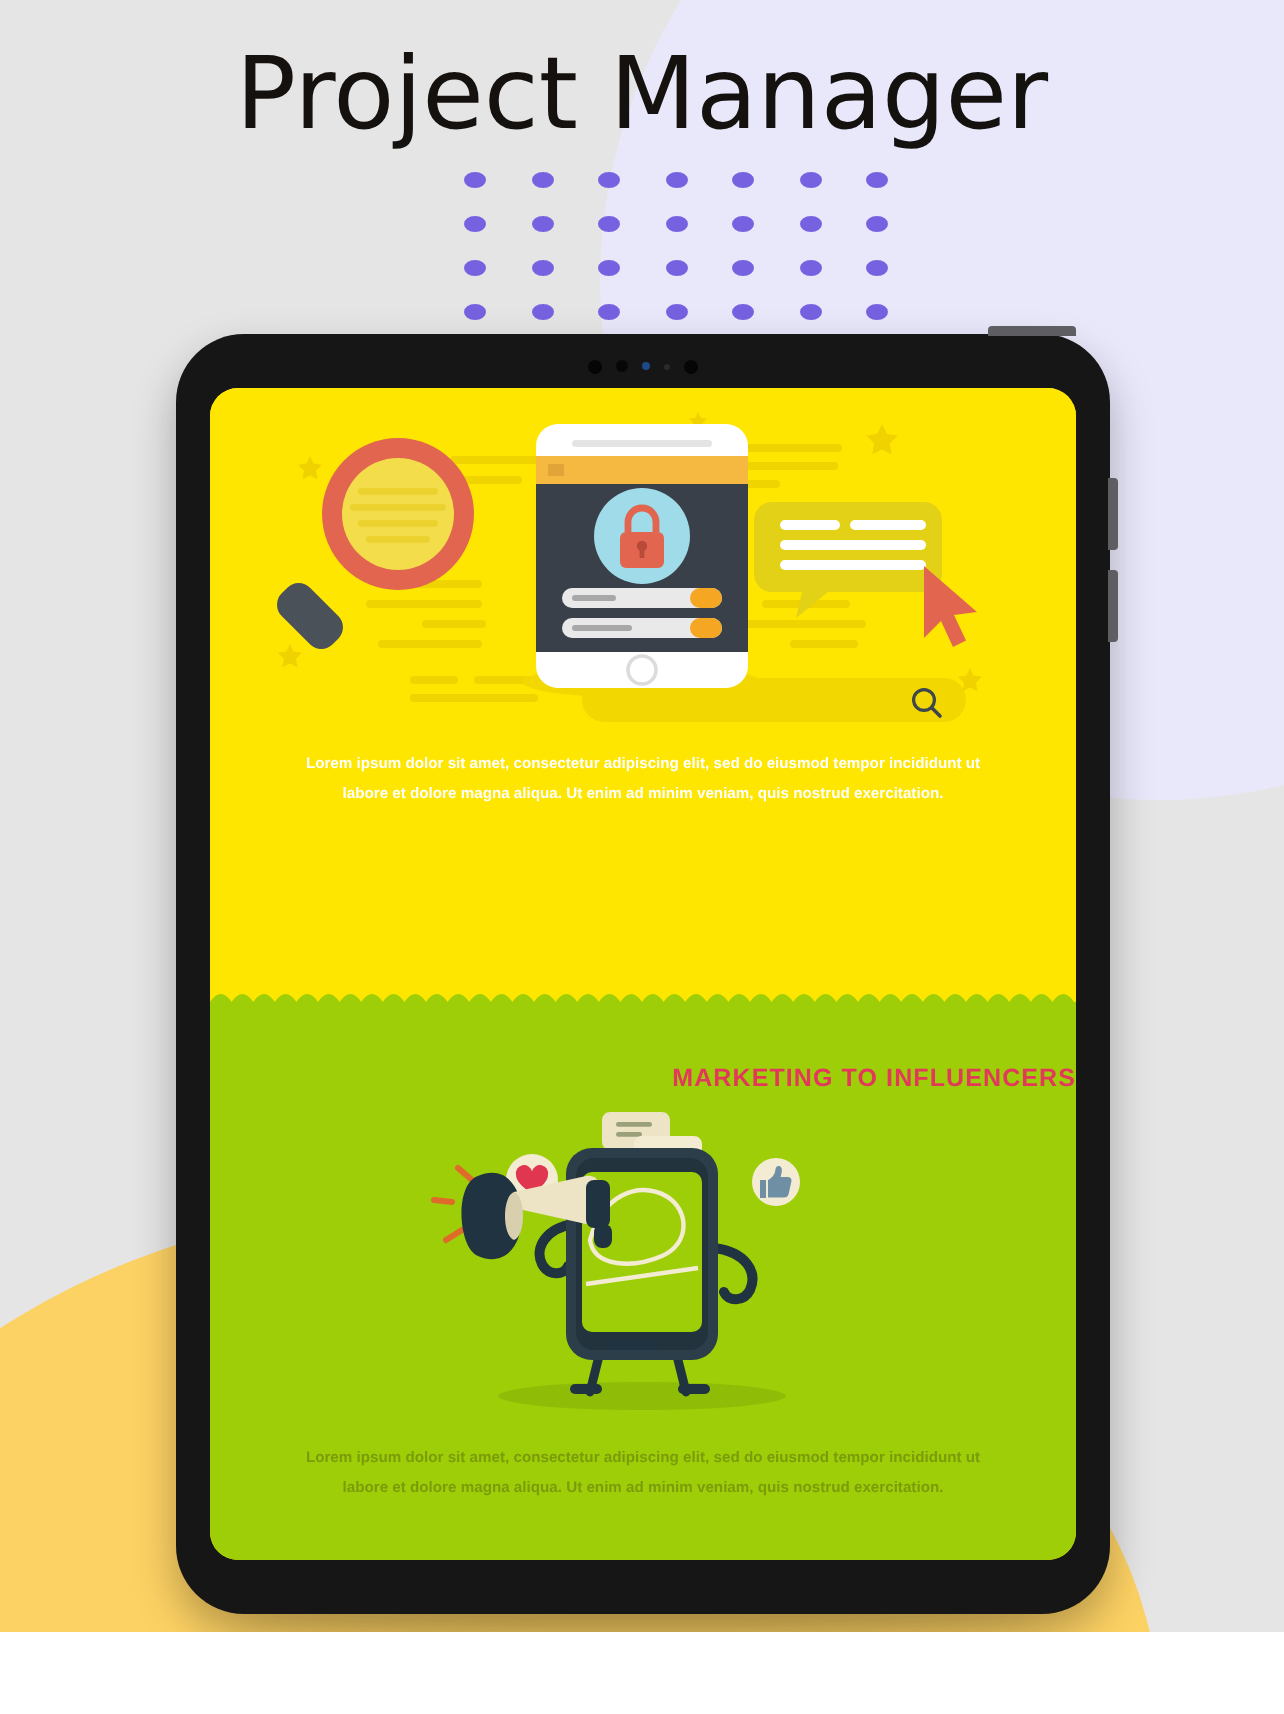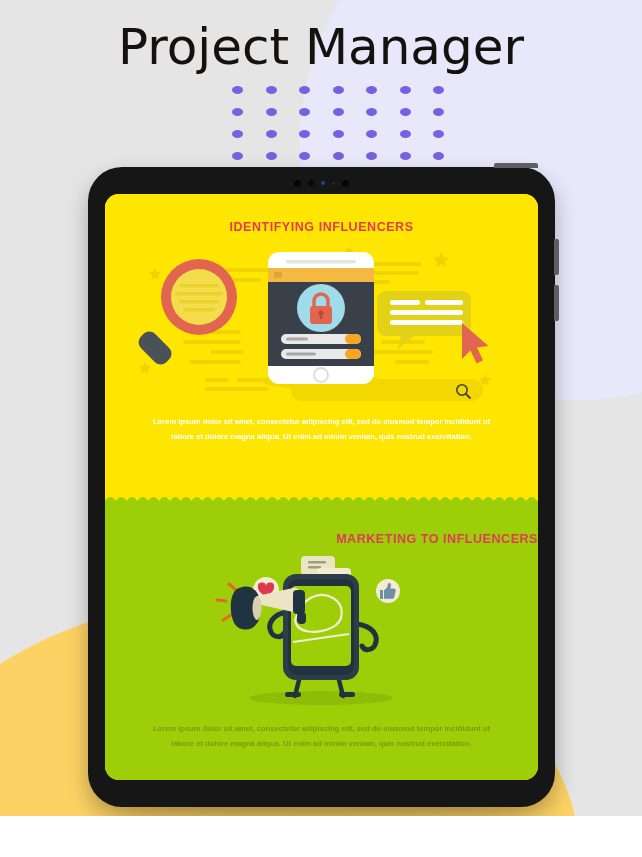--- a/index.html
+++ b/index.html
@@ -254,21 +254,20 @@
       <span class="cam mid"></span>
       <span class="cam blue"></span>
       <span class="cam tiny"></span>
       <span class="cam big"></span>
     </div>
 
     <div class="screen">
 
       <section class="panel panel-a">
 
-        <div class="panel-title">IDENTIFYING INFLUENCERS</div>
 
         <svg class="art" viewBox="0 0 433 170" width="433" height="170">
 
           <g fill="#f0d400">
             <rect x="120" y="34" width="60" height="4" rx="2"></rect>
             <rect x="108" y="44" width="48" height="4" rx="2"></rect>
             <rect x="252" y="28" width="64" height="4" rx="2"></rect>
             <rect x="262" y="37" width="52" height="4" rx="2"></rect>
             <rect x="247" y="46" width="38" height="4" rx="2"></rect>
             <rect x="96" y="96" width="40" height="4" rx="2"></rect>

